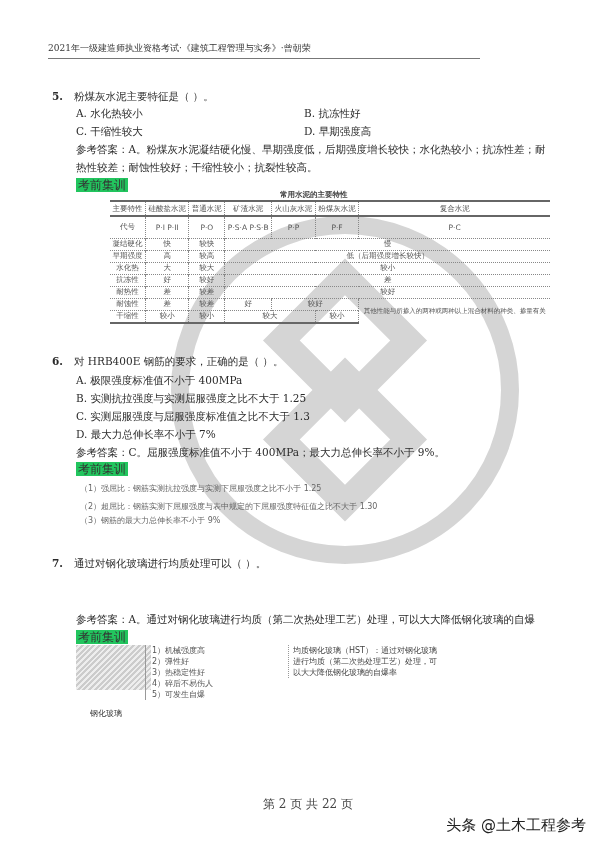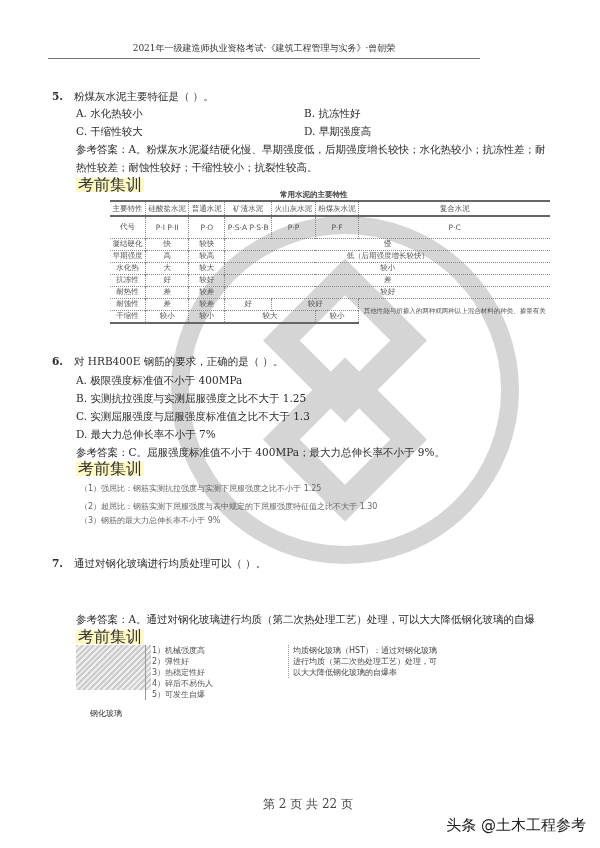--- a/index.html
+++ b/index.html
@@ -6,35 +6,34 @@
     body {
       width: 600px; height: 848px; position: relative; overflow: hidden;
       font-family: "DejaVu Serif", "Liberation Serif", serif;
       color: #2a2a2a;
     }
     .page { position: absolute; left: 0; top: 0; width: 600px; height: 848px; }
     .header {
       position: absolute; left: 48px; top: 42px; width: 432px;
       font-size: 9px; color: #333; padding-bottom: 3px;
       border-bottom: 1px solid #777;
-      text-align: center;
     }
     .watermark {
       position: absolute; left: 170px; top: 205px; width: 350px; height: 370px;
       pointer-events: none; opacity: 0.35;
     }
     .q { position: absolute; left: 52px; font-size: 10.5px; line-height: 16px; }
     .qnum { display: inline-block; width: 22px; font-weight: bold; }
     .opts { position: absolute; left: 76px; font-size: 10.5px; line-height: 18px; width: 470px; }
     .opt-row { display: flex; }
     .opt-row > span { display: inline-block; }
     .opt-left { width: 228px; }
     .answer { position: absolute; left: 76px; width: 474px; font-size: 10.5px; line-height: 18px; }
     .badge {
-      position: absolute; left: 76px; font-size: 16px; background: #fef9c3; color: #333;
+      position: absolute; left: 76px; font-size: 12px; background: #22c55e; color: #333;
       padding: 0 2px; line-height: 14px;
     }
     table.cement {
       position: absolute; left: 70px; top: 200px; width: 440px;
       border-collapse: collapse; font-size: 7.5px; color: #555;
       font-family: "DejaVu Sans", sans-serif;
       margin-left: 40px;
     }
     table.cement td, table.cement th {
       border-top: 1px dotted #888; border-left: 1px dotted #888; text-align: center;

